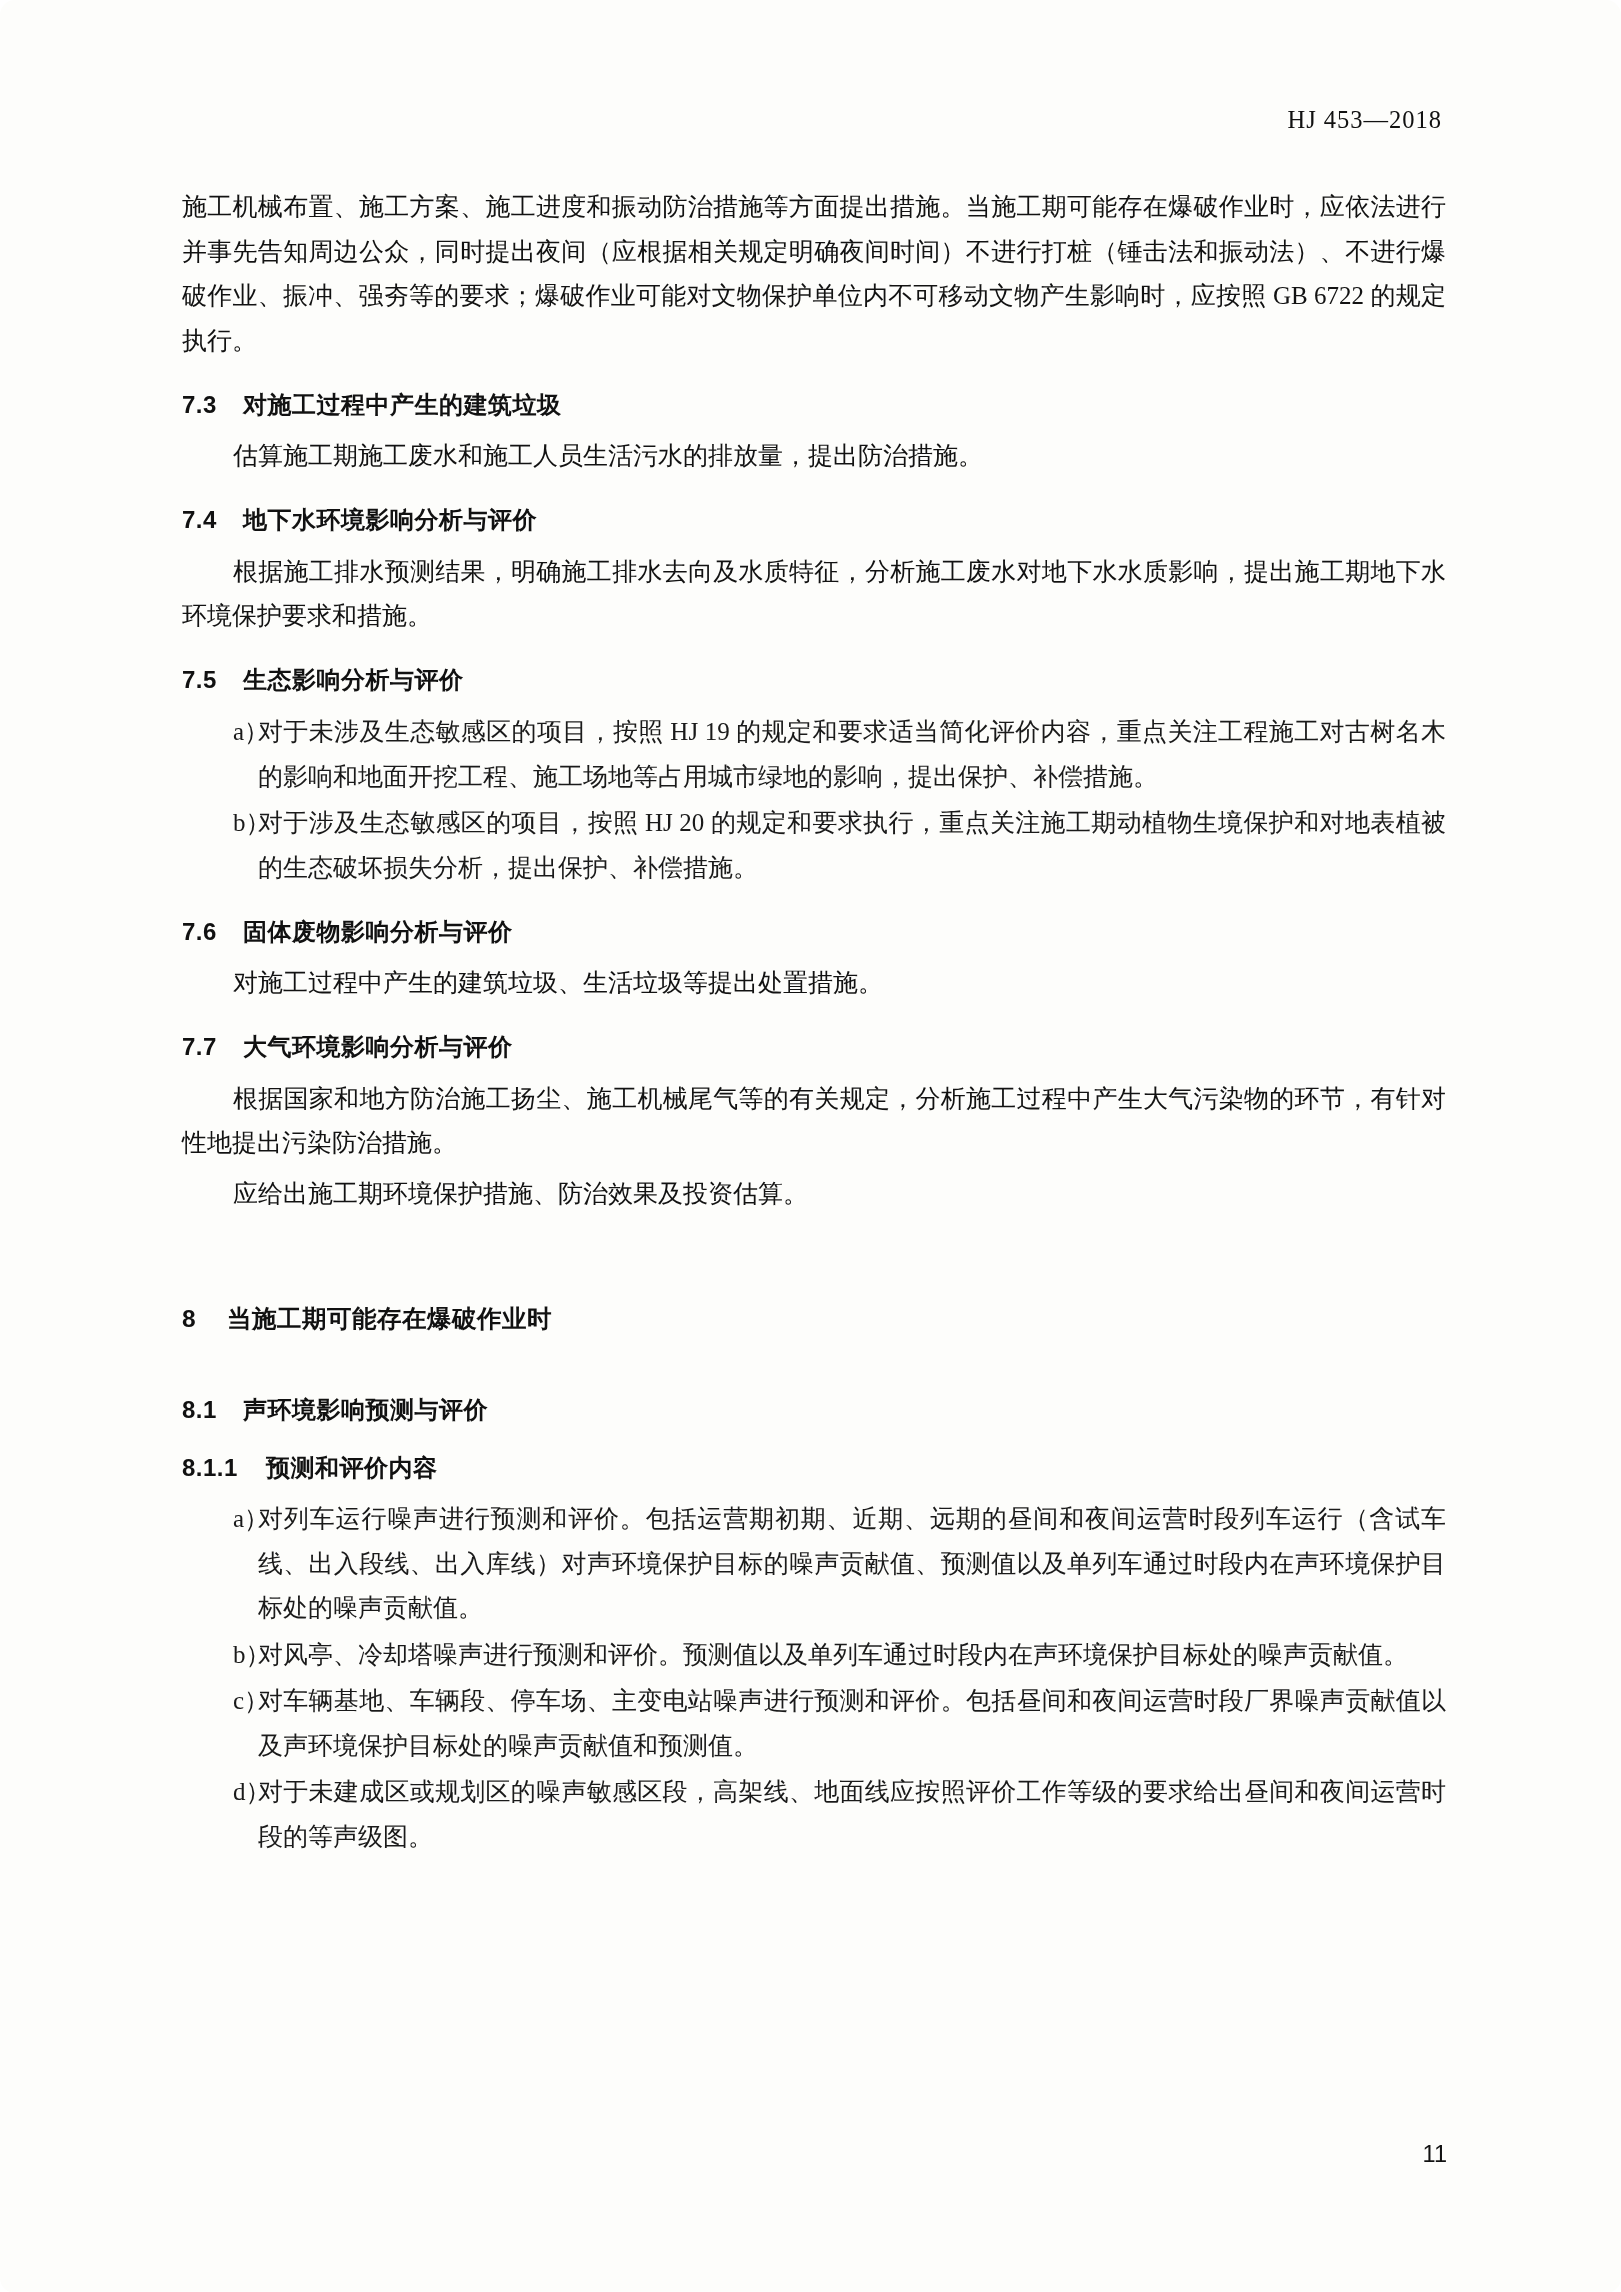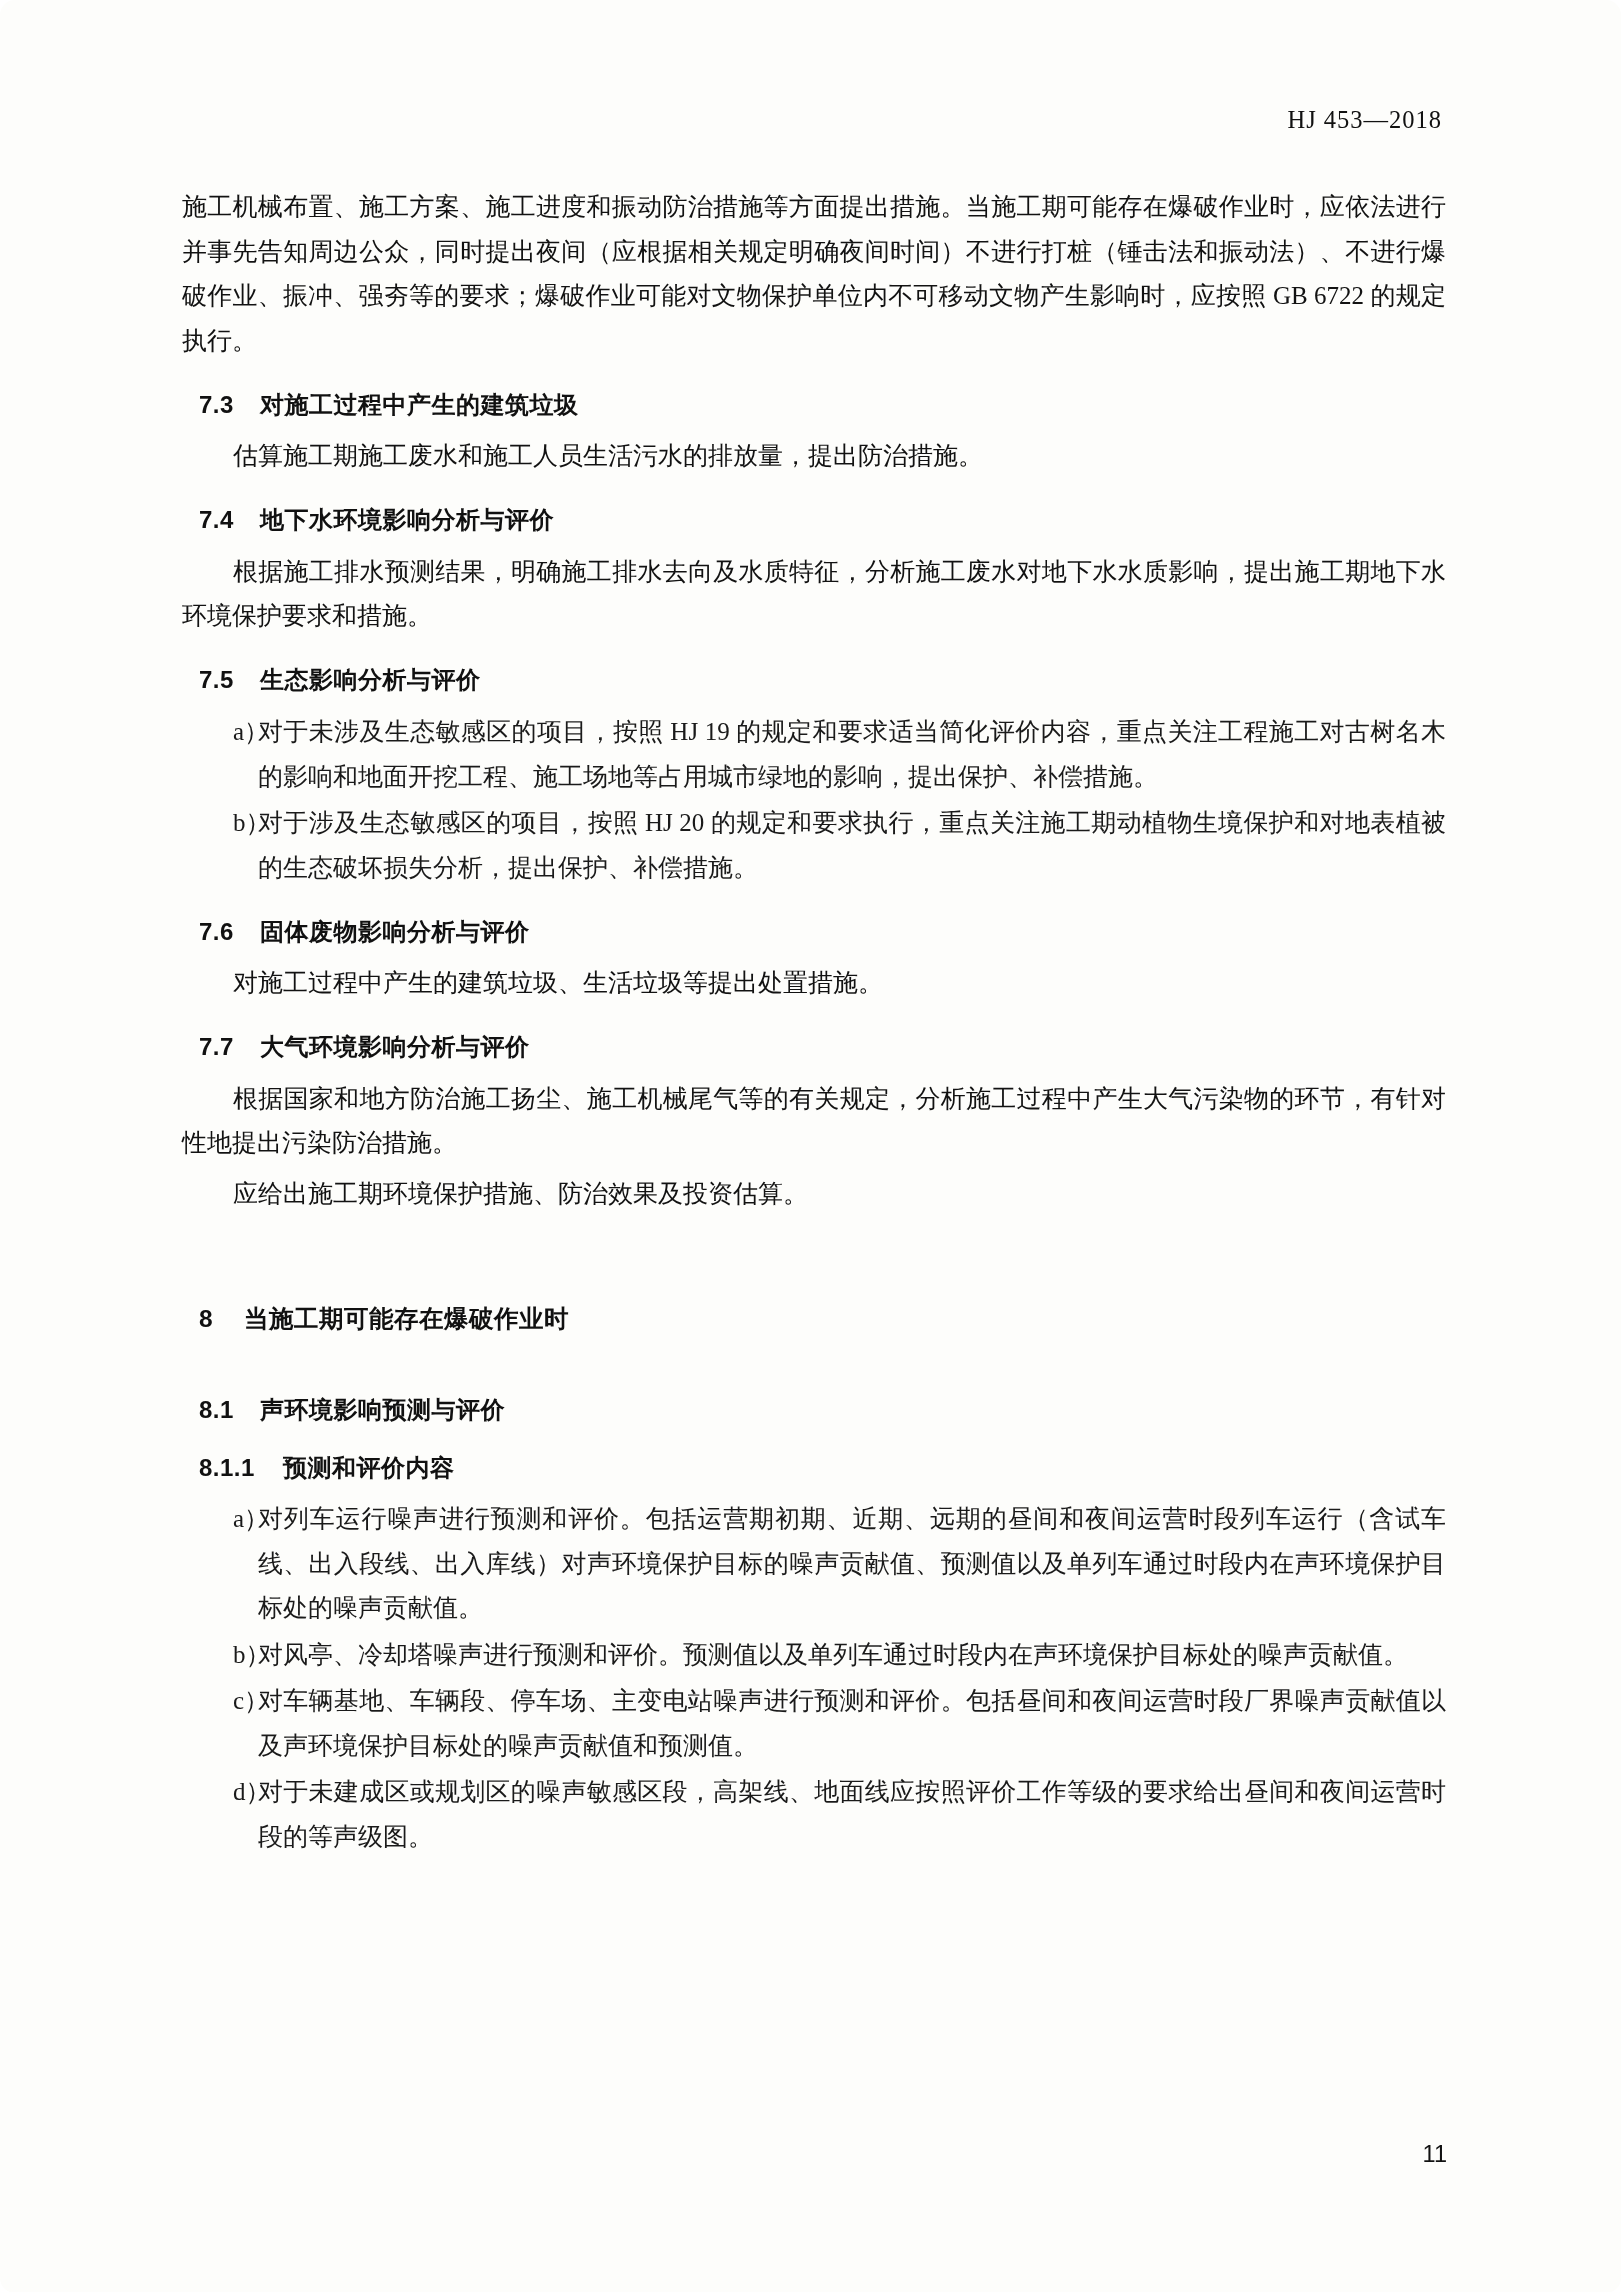--- a/index.html
+++ b/index.html
@@ -52,21 +52,20 @@
     font-family: "Liberation Sans", "DejaVu Sans", sans-serif;
     font-size: 24px;
     font-weight: bold;
     color: #111;
     margin: 25.5px 0 13.7px 0;
     letter-spacing: 0.5px;
   }
   .heading .num {
     display: inline-block;
     min-width: 61px;
-    margin-left: 17px;
   }
   .heading.level1 {
     font-size: 24.5px;
     margin-top: 47px;
   }
   .heading.level1 .num {
     min-width: 45px;
   }
   .heading.level3 .num {
     min-width: 84px;

